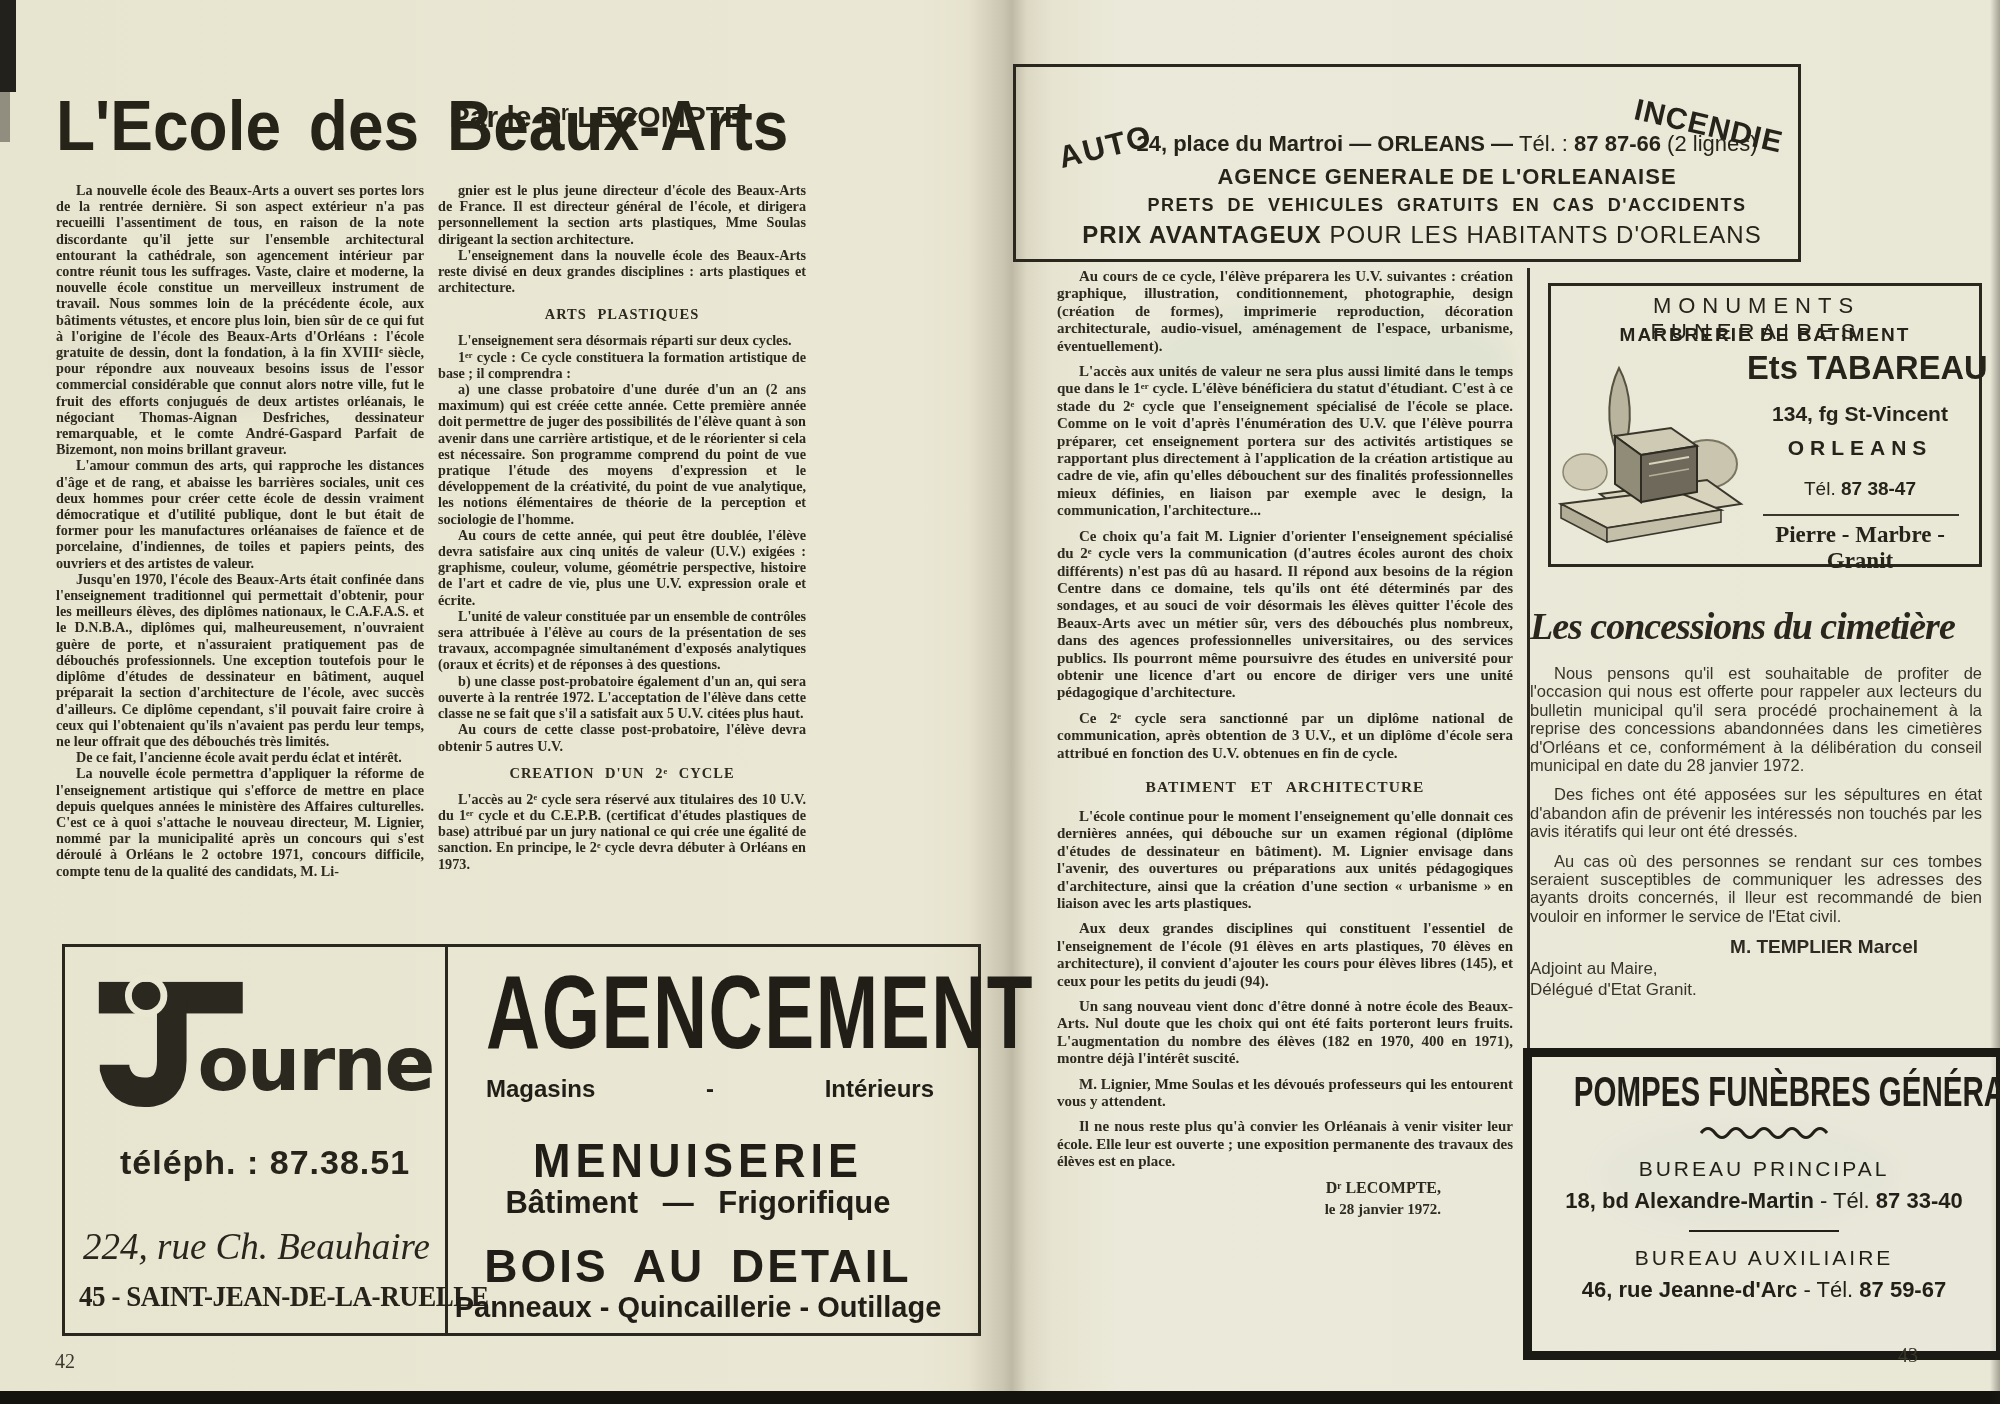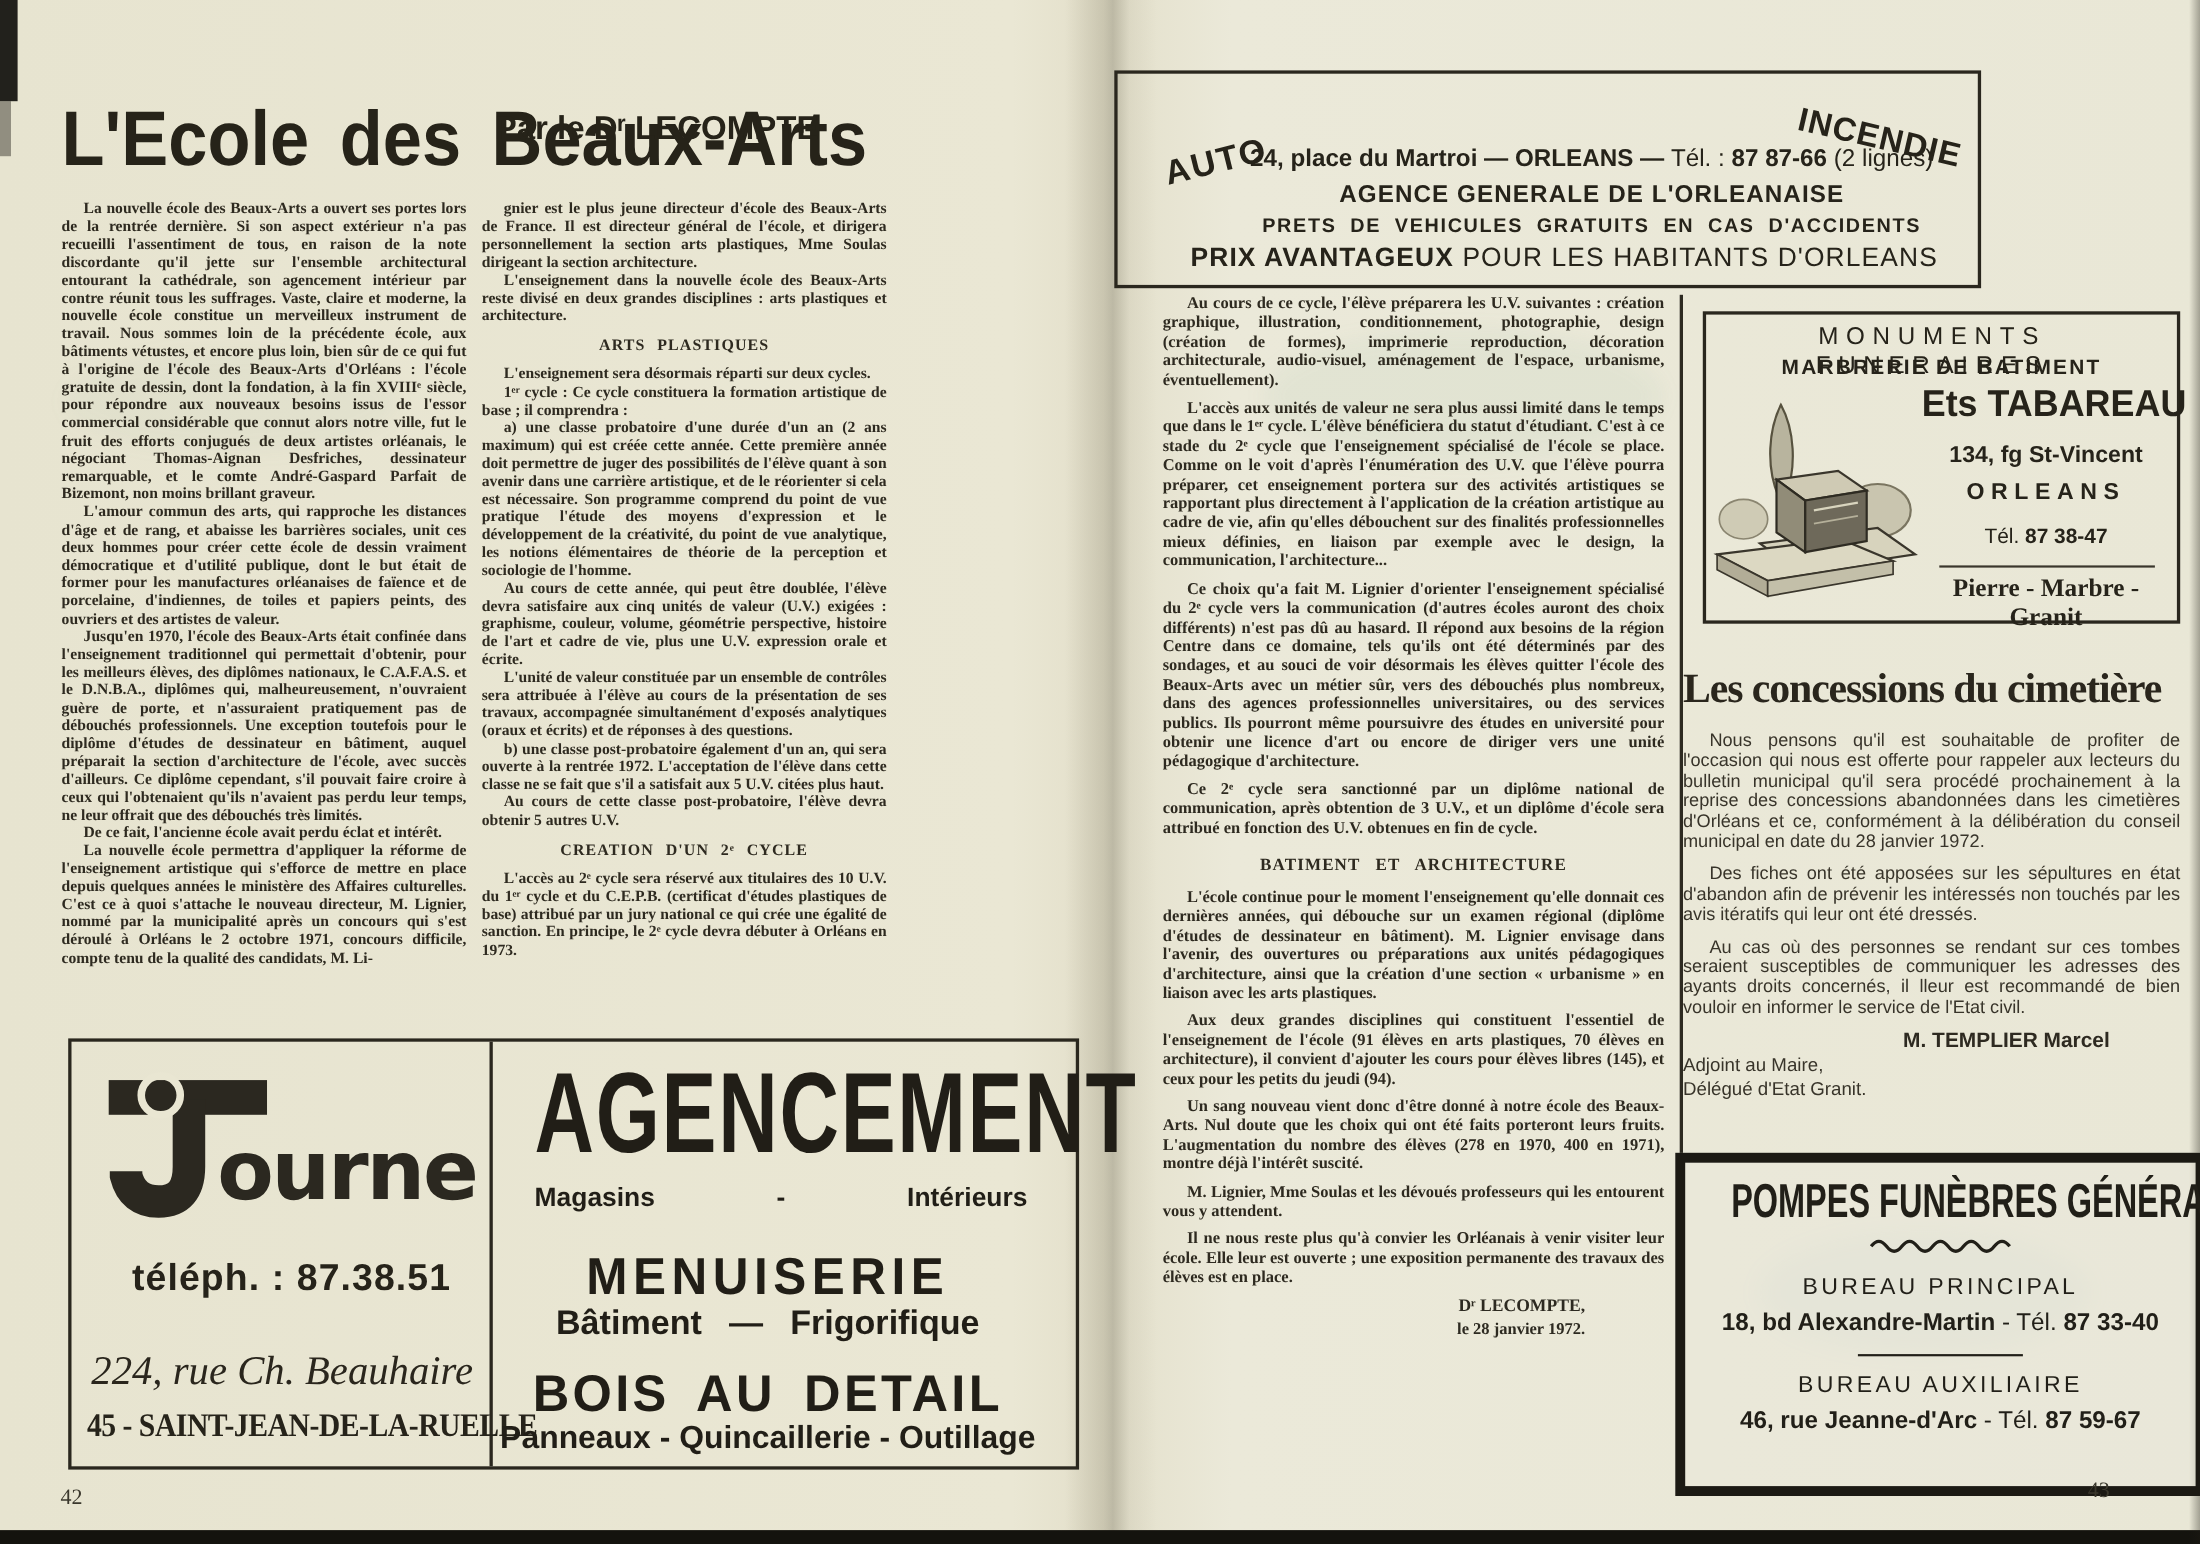--- a/index.html
+++ b/index.html
@@ -51,21 +51,21 @@
   .tab-l2{position:absolute;left:0;right:0;top:38px;text-align:center;font-size:19px;letter-spacing:2px;font-weight:700;}
   .tab-art{position:absolute;left:4px;top:66px;}
   .tab-name{position:absolute;left:196px;top:62px;width:226px;text-align:center;font-size:34px;font-weight:800;white-space:nowrap;transform:scaleX(.96);transform-origin:left;}
   .tab-addr{position:absolute;left:196px;top:116px;width:226px;text-align:center;font-size:21px;font-weight:700;}
   .tab-city{position:absolute;left:196px;top:150px;width:226px;text-align:center;font-size:21px;font-weight:700;letter-spacing:6px;}
   .tab-tel{position:absolute;left:196px;top:192px;width:226px;text-align:center;font-size:19px;}
   .tab-hr{position:absolute;left:212px;top:228px;width:196px;border-top:2px solid #3a362c;}
   .tab-mat{position:absolute;left:196px;top:236px;width:226px;text-align:center;font-family:"Liberation Serif",serif;font-size:23px;font-weight:700;}
   
   .concessions{left:1530px;top:604px;width:452px;font-family:"Liberation Sans",sans-serif;color:#38342a;}
-  .conc-title{font-family:"Liberation Serif","DejaVu Serif",serif;font-weight:900;font-size:38px;letter-spacing:-1px;color:#2a261d;white-space:nowrap;margin:0 0 16px;}
+  .conc-title{font-family:"Liberation Serif","DejaVu Serif",serif;font-weight:900;font-size:38px;letter-spacing:-1px;color:#2a261d;white-space:nowrap;margin:0 0 16px;font-style:italic;}
   .cp{font-size:16.5px;line-height:18.4px;margin:0 0 11px;text-indent:24px;text-align:justify;font-weight:400;}
   .conc-sig-name{text-align:right;padding-right:64px;font-weight:700;font-size:19px;margin-top:6px;color:#2e2a21;}
   .conc-sig-role{padding-right:76px;font-size:17px;line-height:21px;}
   
   .pompes{left:1523px;top:1048px;width:464px;height:294px;border:9px solid #1c1a14;background:rgba(233,231,218,.6);
     font-family:"Liberation Sans",sans-serif;color:#211f18;text-align:center;}
   .pom-title{margin-top:14px;font-size:36px;font-weight:800;white-space:nowrap;transform:scale(.82,1.2);transform-origin:center;}
   .pom-squiggle{margin-top:12px;}
   .pom-bureau{margin-top:14px;font-size:21px;letter-spacing:3px;font-weight:400;}
   .pom-addr{margin-top:7px;font-size:22px;}
@@ -171,21 +171,21 @@
   </div>
 
   <div class="abs colR1">
     <p class="bp2">Au cours de ce cycle, l'élève préparera les U.V. suivantes : création graphique, illustration, conditionnement, photographie, design (création de formes), imprimerie reproduction, décoration architecturale, audio-visuel, aménagement de l'espace, urbanisme, éventuellement).</p>
     <p class="bp2">L'accès aux unités de valeur ne sera plus aussi limité dans le temps que dans le 1ᵉʳ cycle. L'élève bénéficiera du statut d'étudiant. C'est à ce stade du 2ᵉ cycle que l'enseignement spécialisé de l'école se place. Comme on le voit d'après l'énumération des U.V. que l'élève pourra préparer, cet enseignement portera sur des activités artistiques se rapportant plus directement à l'application de la création artistique au cadre de vie, afin qu'elles débouchent sur des finalités professionnelles mieux définies, en liaison par exemple avec le design, la communication, l'architecture...</p>
     <p class="bp2">Ce choix qu'a fait M. Lignier d'orienter l'enseignement spécialisé du 2ᵉ cycle vers la communication (d'autres écoles auront des choix différents) n'est pas dû au hasard. Il répond aux besoins de la région Centre dans ce domaine, tels qu'ils ont été déterminés par des sondages, et au souci de voir désormais les élèves quitter l'école des Beaux-Arts avec un métier sûr, vers des débouchés plus nombreux, dans des agences professionnelles universitaires, ou des services publics. Ils pourront même poursuivre des études en université pour obtenir une licence d'art ou encore de diriger vers une unité pédagogique d'architecture.</p>
     <p class="bp2">Ce 2ᵉ cycle sera sanctionné par un diplôme national de communication, après obtention de 3 U.V., et un diplôme d'école sera attribué en fonction des U.V. obtenues en fin de cycle.</p>
     <h3 class="sect-head2">BATIMENT ET ARCHITECTURE</h3>
     <p class="bp2">L'école continue pour le moment l'enseignement qu'elle donnait ces dernières années, qui débouche sur un examen régional (diplôme d'études de dessinateur en bâtiment). M. Lignier envisage dans l'avenir, des ouvertures ou préparations aux unités pédagogiques d'architecture, ainsi que la création d'une section « urbanisme » en liaison avec les arts plastiques.</p>
     <p class="bp2">Aux deux grandes disciplines qui constituent l'essentiel de l'enseignement de l'école (91 élèves en arts plastiques, 70 élèves en architecture), il convient d'ajouter les cours pour élèves libres (145), et ceux pour les petits du jeudi (94).</p>
-    <p class="bp2">Un sang nouveau vient donc d'être donné à notre école des Beaux-Arts. Nul doute que les choix qui ont été faits porteront leurs fruits. L'augmentation du nombre des élèves (278 en 1970, 400 en 1971), montre déjà l'intérêt suscité.</p>
+    <p class="bp2">Un sang nouveau vient donc d'être donné à notre école des Beaux-Arts. Nul doute que les choix qui ont été faits porteront leurs fruits. L'augmentation du nombre des élèves (182 en 1970, 400 en 1971), montre déjà l'intérêt suscité.</p>
     <p class="bp2">M. Lignier, Mme Soulas et les dévoués professeurs qui les entourent vous y attendent.</p>
     <p class="bp2">Il ne nous reste plus qu'à convier les Orléanais à venir visiter leur école. Elle leur est ouverte ; une exposition permanente des travaux des élèves est en place.</p>
     <div class="sig">
       <div class="sig-name">Dʳ LECOMPTE,</div>
       <div class="sig-date">le 28 janvier 1972.</div>
     </div>
   </div>
 
   <div class="abs vrule"></div>
 

